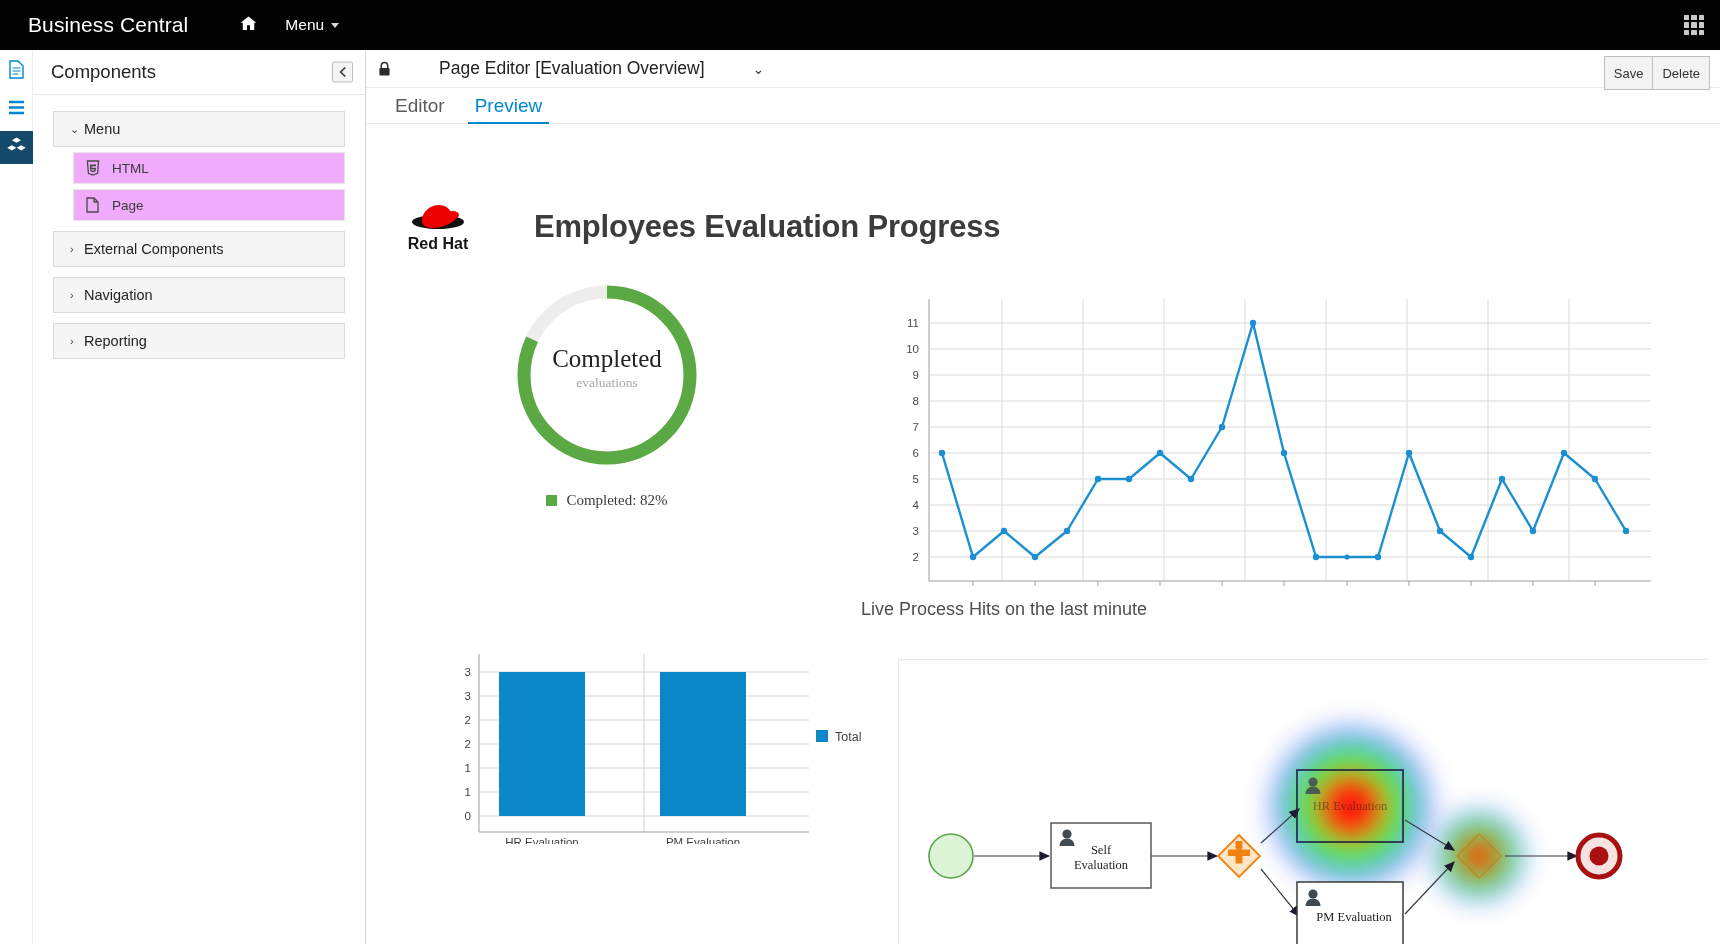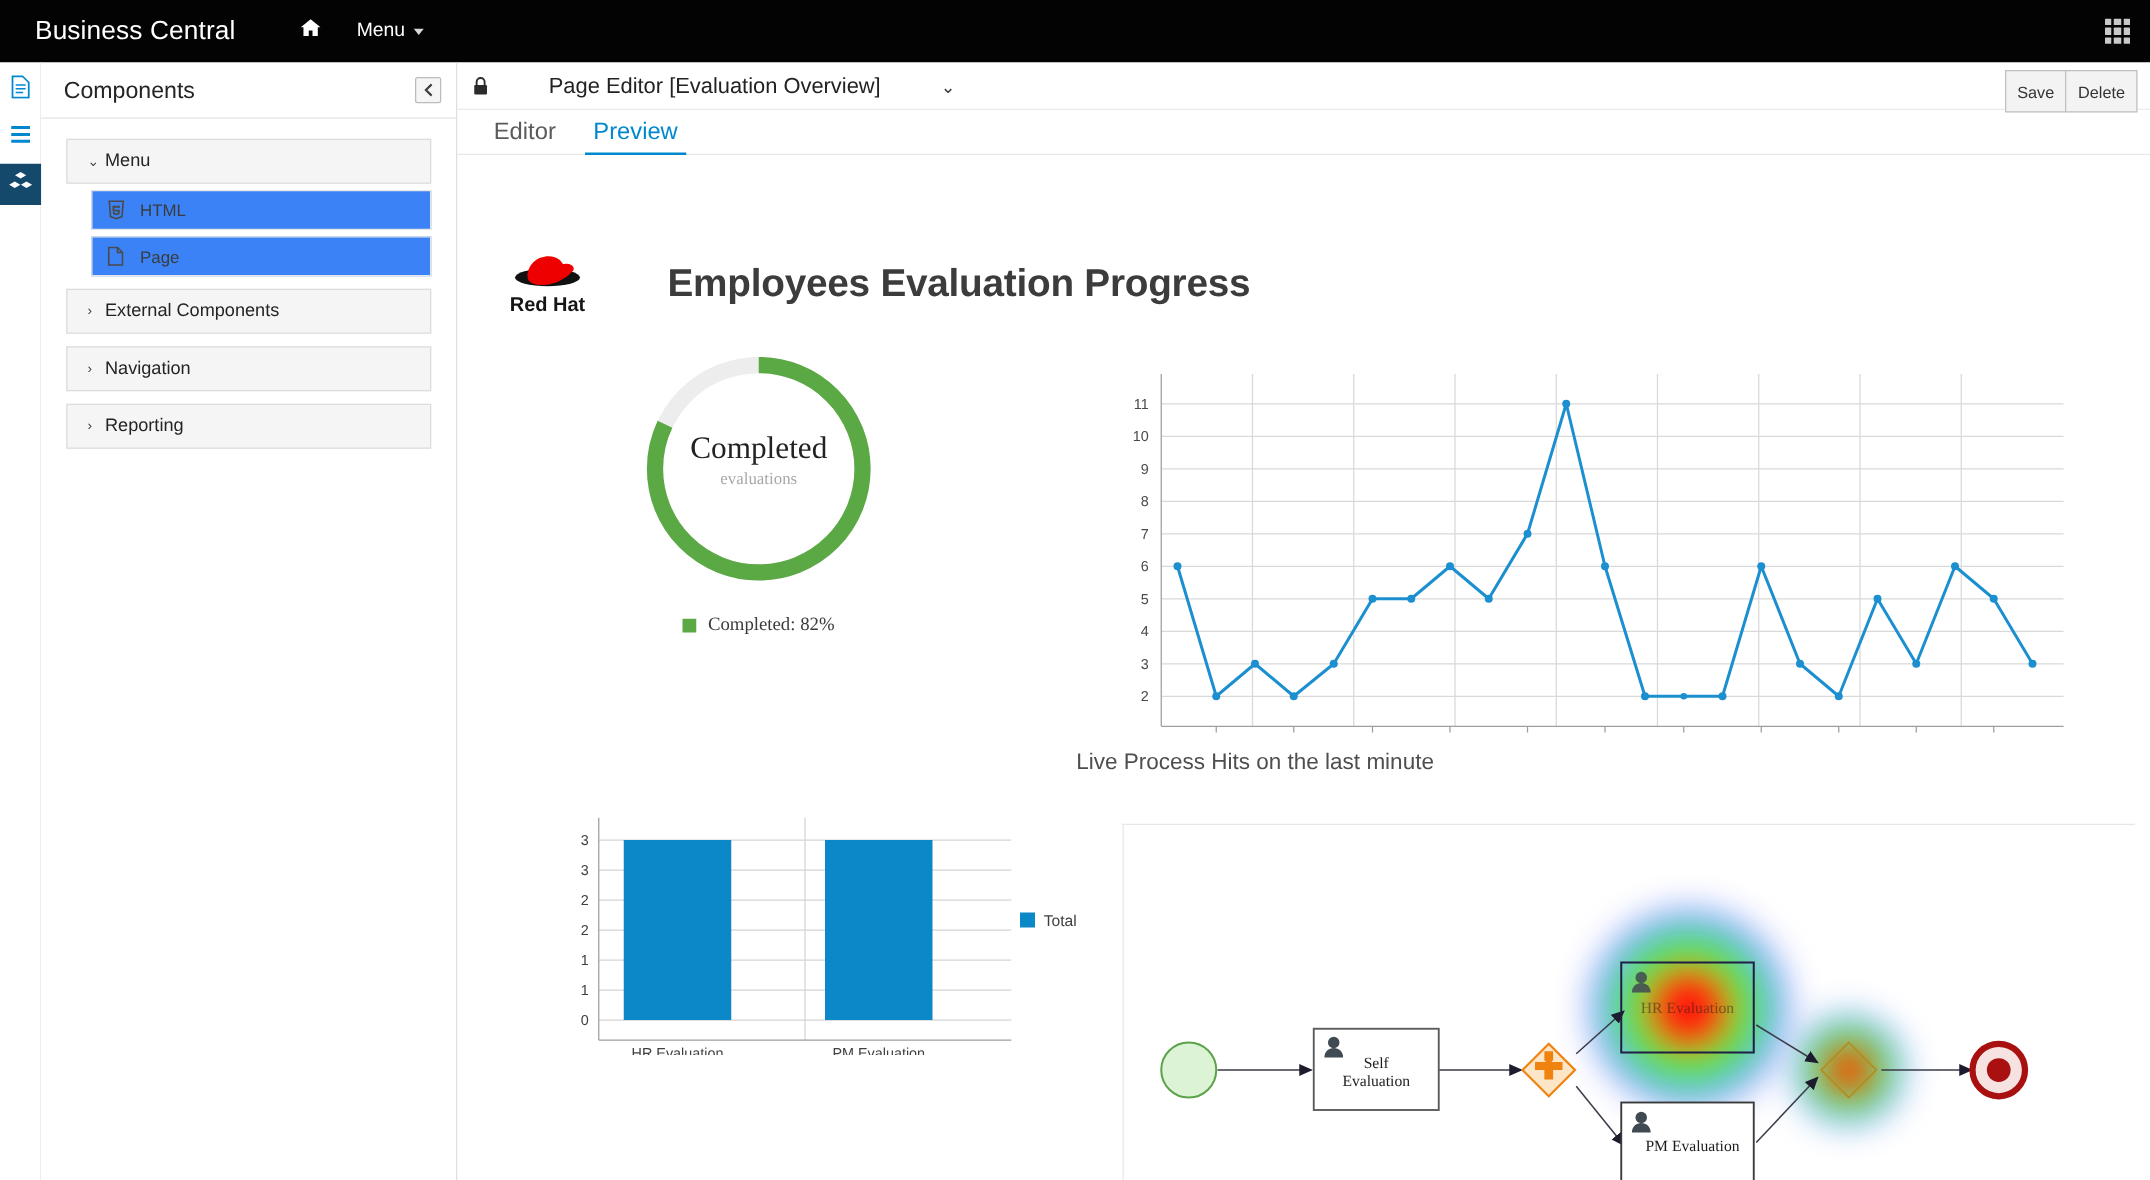--- a/index.html
+++ b/index.html
@@ -68,21 +68,21 @@
   #accordion { padding: 16px 20px 0 20px; }
   .acc-group { margin-bottom: 10px; }
   .acc-head {
     height: 36px; border: 1px solid #dcdcdc; background: #f5f5f5;
     display: flex; align-items: center; padding-left: 16px; cursor: pointer;
     font-size: 14.5px; color: #242424;
   }
   .acc-head .chev { display: inline-block; width: 14px; font-size: 11px; color: #3c3c3c; }
   .acc-body { padding: 5px 0 0 20px; }
   .comp-item {
-    height: 32px; border: 1px solid #e6e6e6; background: #3b82f6;
+    height: 32px; border: 1px solid #e6e6e6; background: #f0abfc;
     display: flex; align-items: center; padding-left: 12px; margin-bottom: 5px;
     font-size: 13.5px; color: #3b3b3b; cursor: pointer;
   }
   .comp-item .ci-icon { width: 26px; display: flex; align-items: center; }
 
   
   #editor-area { position: absolute; left: 366px; top: 50px; width: 1354px; height: 894px; background: #fff; }
   #editor-head {
     height: 38px; border-bottom: 1px solid #ebebeb;
     display: flex; align-items: center; position: relative;

